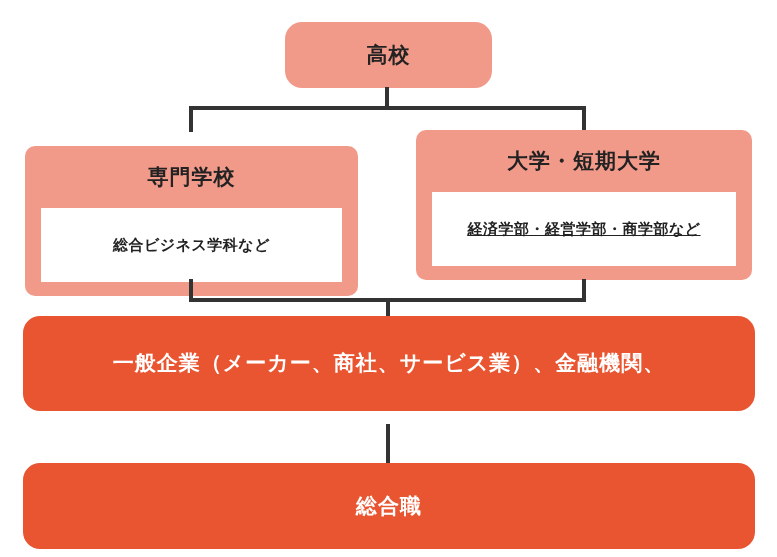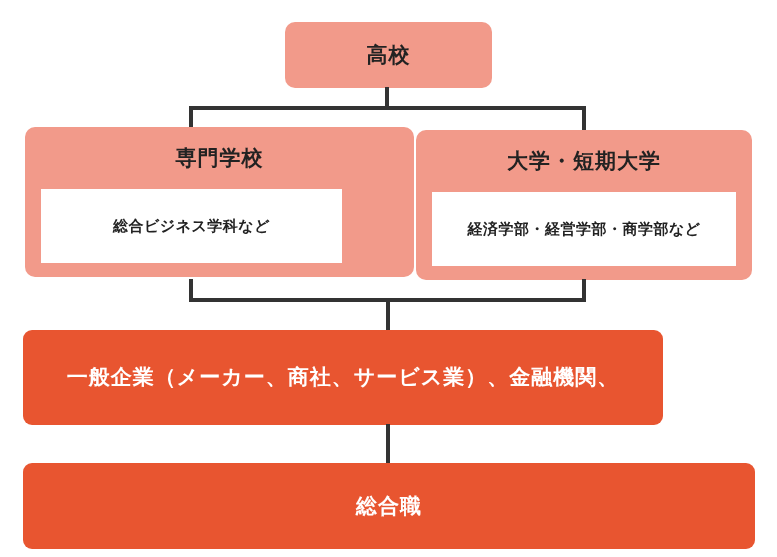--- a/index.html
+++ b/index.html
@@ -26,20 +26,21 @@
     position: absolute;
     border-radius: 10px;
   }
   .node.salmon { background: var(--salmon); color: var(--text-dark); }
   .node.orange { background: var(--orange); color: var(--text-light); border-radius: 9px; }
   .node.center-flex {
     display: flex;
     align-items: center;
     justify-content: center;
     text-align: center;
+    border-radius: 17px;
   }
   .node-title {
     font-weight: bold;
     font-size: 21px;
     letter-spacing: 1px;
     color: var(--text-dark);
   }
   .top-label-area {
     position: absolute;
     left: 0; top: 0; right: 0;
@@ -79,27 +80,27 @@
   .career-text, .hs-text {
     font-weight: bold;
     font-size: 21px;
     letter-spacing: 1px;
   }
   .hs-text { color: var(--text-dark); }
   .career-text { color: var(--text-light); }
 
   
   #node-high-school   { left: 285px; top: 22px;  width: 207px; height: 66px; }
-  #node-vocational    { left: 25px;  top: 127px; width: 389px; height: 150px; }
+  #node-vocational    { left: 25px;  top: 146px; width: 333px; height: 150px; }
   #node-university    { left: 416px; top: 130px; width: 336px; height: 150px; }
-  #node-industry      { left: 23px;  top: 330px; width: 640px; height: 95px; }
+  #node-industry      { left: 23px;  top: 316px; width: 732px; height: 95px; }
   #node-career        { left: 23px;  top: 463px; width: 732px; height: 86px; }
 
   #voc-inner  { left: 16px; width: 301px; height: 74px; }
-  #univ-inner { left: 16px; width: 304px; height: 74px; }
+  #univ-inner { left: 16px; width: 304px; height: 74px; text-decoration: underline; }
 
   #c-top-stem     { left: 385px; top: 87px;  width: 4px;   height: 21px; }
   #c-top-bar      { left: 189px; top: 106px; width: 397px; height: 4px;  }
   #c-top-left     { left: 189px; top: 106px; width: 4px;   height: 26px; }
   #c-top-right    { left: 582px; top: 106px; width: 4px;   height: 26px; }
 
   #c-mid-left     { left: 189px; top: 279px; width: 4px;   height: 23px; }
   #c-mid-right    { left: 582px; top: 279px; width: 4px;   height: 23px; }
   #c-mid-bar      { left: 189px; top: 298px; width: 397px; height: 4px;  }
   #c-mid-stem     { left: 386px; top: 298px; width: 4px;   height: 33px; }

